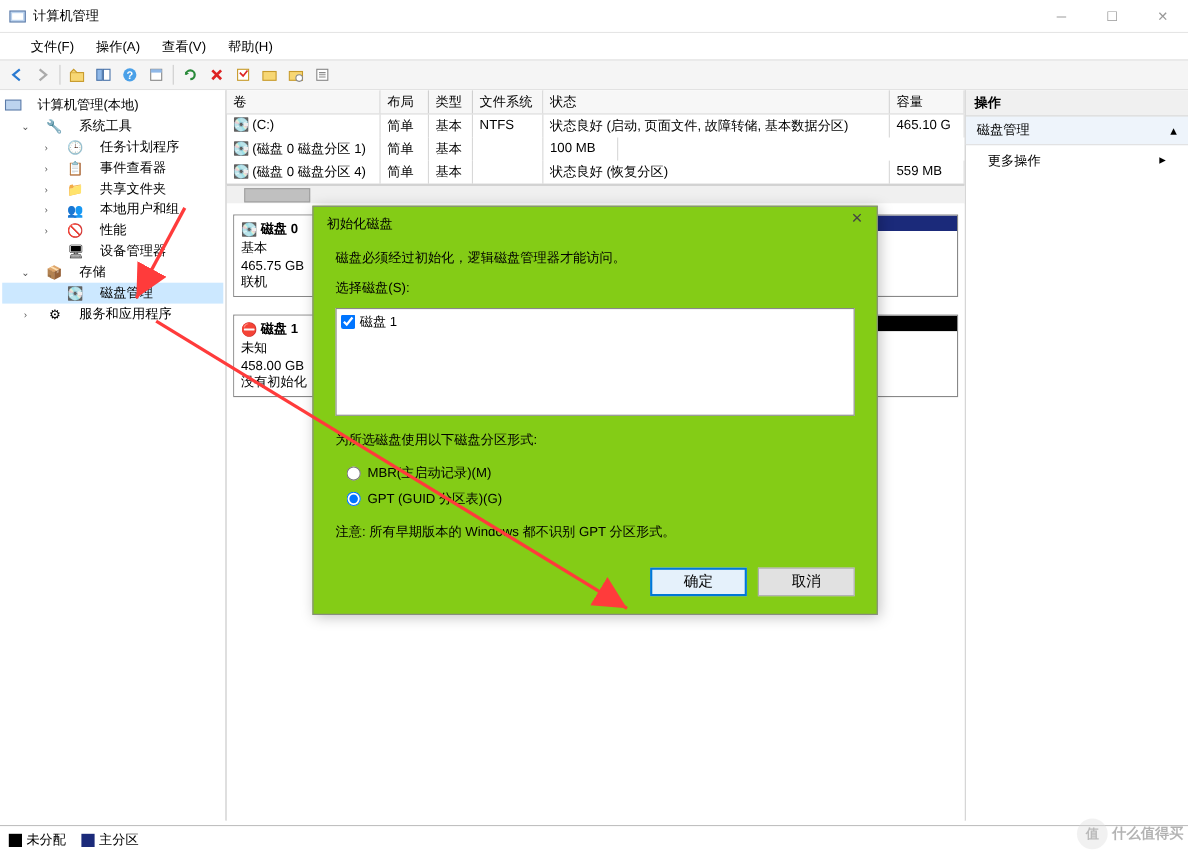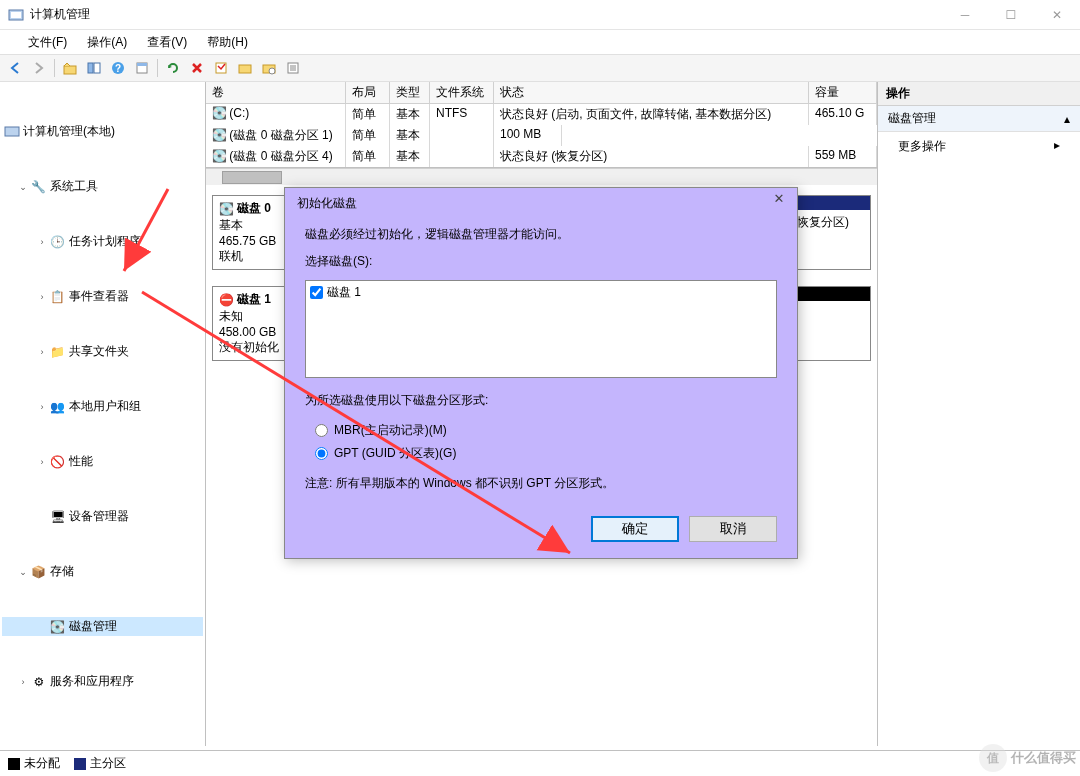--- a/index.html
+++ b/index.html
@@ -16,21 +16,21 @@
 .menubar span { padding: 4px 10px; cursor: default; }
 
 
 .toolbar { height: 28px; display: flex; align-items: center; padding: 0 4px; gap: 2px; background: #f5f5f5; border-top: 1px solid #e0e0e0; border-bottom: 1px solid #e0e0e0; }
 .tbtn { width: 22px; height: 22px; display: flex; align-items: center; justify-content: center; border: 1px solid transparent; }
 .tsep { width: 1px; height: 18px; background: #ccc; margin: 0 2px; }
 
 
 .main { display: flex; height: calc(100% - 112px); }
 .tree { width: 206px; border-right: 1px solid #c0c0c0; padding: 4px 2px; overflow: auto; background: #fff; }
-.tree-item { display: flex; align-items: center; padding: 1px 2px; gap: 3px; white-space: nowrap; cursor: default; margin-top: 36px; }
+.tree-item { display: flex; align-items: center; padding: 1px 2px; gap: 14px; white-space: nowrap; cursor: default; }
 .tree-item.selected { background: #cce8ff; }
 .indent-1 { padding-left: 16px; }
 .indent-2 { padding-left: 35px; }
 .expander { width: 10px; text-align: center; color: #555; font-size: 9px; }
 .node-icon { width: 16px; height: 16px; display: inline-flex; align-items: center; justify-content: center; }
 
 .center { flex: 1; display: flex; flex-direction: column; border-right: 1px solid #c0c0c0; overflow: hidden; }
 
 
 .vol-table { border-bottom: 1px solid #c0c0c0; }
@@ -61,21 +61,21 @@
 .legend { position: absolute; bottom: 0; left: 0; right: 0; border-top: 1px solid #c0c0c0; padding: 4px 8px; display: flex; gap: 14px; align-items: center; background: #fff; }
 .lg-swatch { width: 12px; height: 12px; display: inline-block; margin-right: 4px; vertical-align: middle; }
 
 
 .actions { width: 202px; background: #fff; }
 .actions-hdr { background: #f0f0f0; padding: 3px 8px; font-weight: bold; border-bottom: 1px solid #d0d0d0; }
 .actions-sub { background: #eef4fb; padding: 4px 10px; display: flex; justify-content: space-between; align-items: center; border-bottom: 1px solid #e0e0e0; }
 .actions-item { padding: 6px 20px; display: flex; justify-content: space-between; cursor: default; }
 
 
-.dialog { position: absolute; top: 187px; left: 284px; width: 514px; background: #c4b5fd; border: 1px solid #888; box-shadow: 2px 2px 12px rgba(0,0,0,0.25); }
+.dialog { position: absolute; top: 187px; left: 284px; width: 514px; background: #84cc16; border: 1px solid #888; box-shadow: 2px 2px 12px rgba(0,0,0,0.25); }
 .dlg-title { height: 30px; display: flex; align-items: center; justify-content: space-between; padding: 0 2px 0 12px; }
 .dlg-close { width: 32px; height: 24px; text-align: center; font-size: 13px; color: #444; cursor: default; }
 .dlg-body { padding: 8px 20px 16px; }
 .dlg-body p { margin-bottom: 10px; }
 .disklist { border: 1px solid #888; height: 98px; padding: 2px; background: #fff; margin-bottom: 14px; }
 .diskitem { display: flex; align-items: center; gap: 4px; padding: 1px 2px; }
 .radioopt { display: flex; align-items: center; gap: 6px; padding: 3px 10px; }
 .dlg-buttons { display: flex; justify-content: flex-end; gap: 10px; padding-top: 14px; }
 .btn { width: 88px; height: 26px; border: 1px solid #adadad; background: #e1e1e1; cursor: default; }
 .btn.default { border: 2px solid #0078d7; background: #e5f1fb; }
@@ -303,24 +303,20 @@
           <div>基本</div>
           <div>465.75 GB</div>
           <div>联机</div>
         </div>
         <div class="diskparts">
           <div class="part" style="flex:1">
             <div class="pbar primary"></div>
             <div class="ptext">&nbsp;</div>
             <div>&nbsp;</div>
           </div>
-          <div class="part" style="width:80px">
-            <div class="pbar primary"></div>
-            <div class="ptext">恢复分区)</div>
-          </div>
         </div>
       </div>
 
       <div class="diskrow">
         <div class="diskhdr">
           <div class="dname">
               <span style="color:#d22">⛔</span>
               <span>磁盘 1</span>
             </div>
           <div>未知</div>

